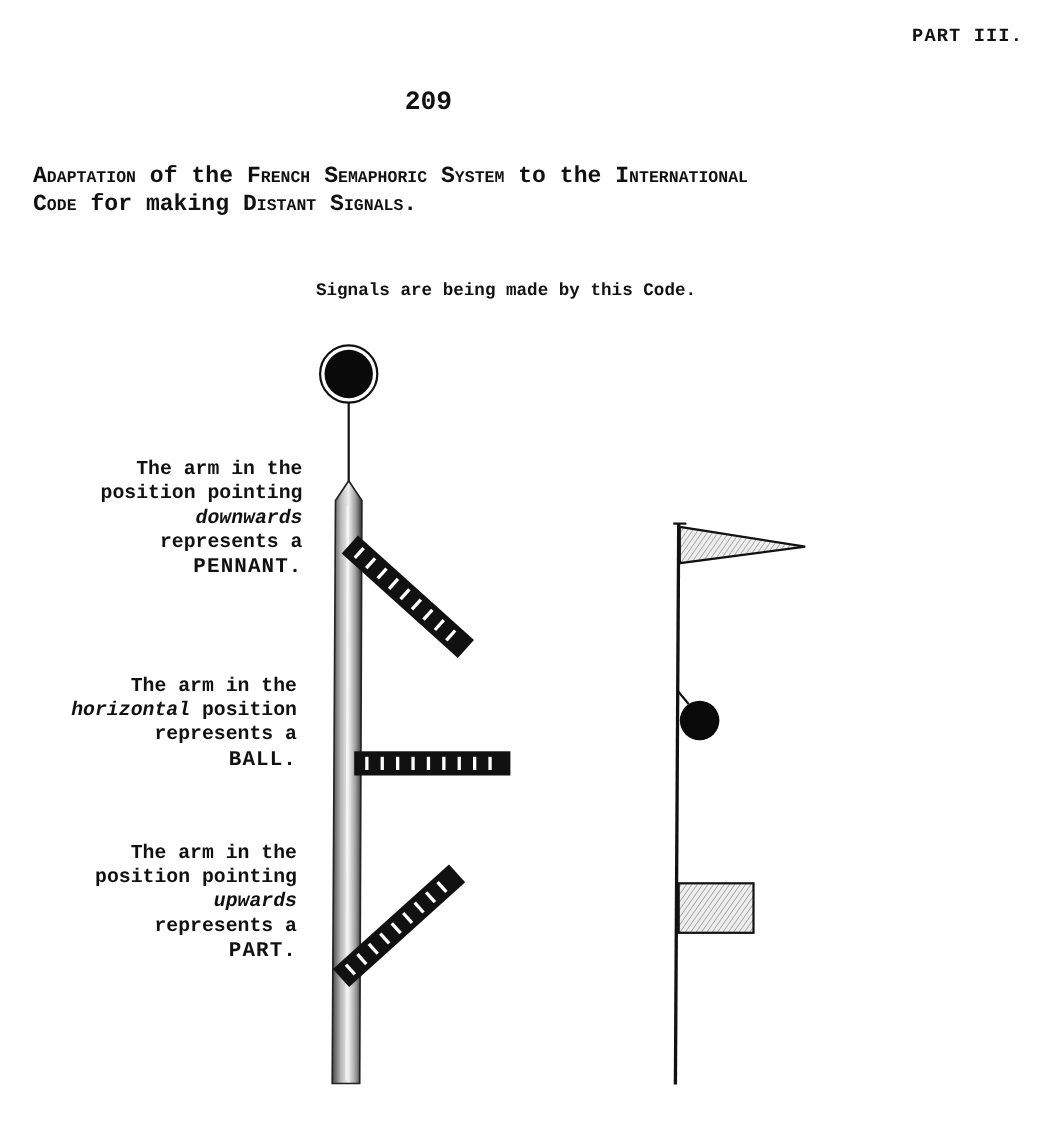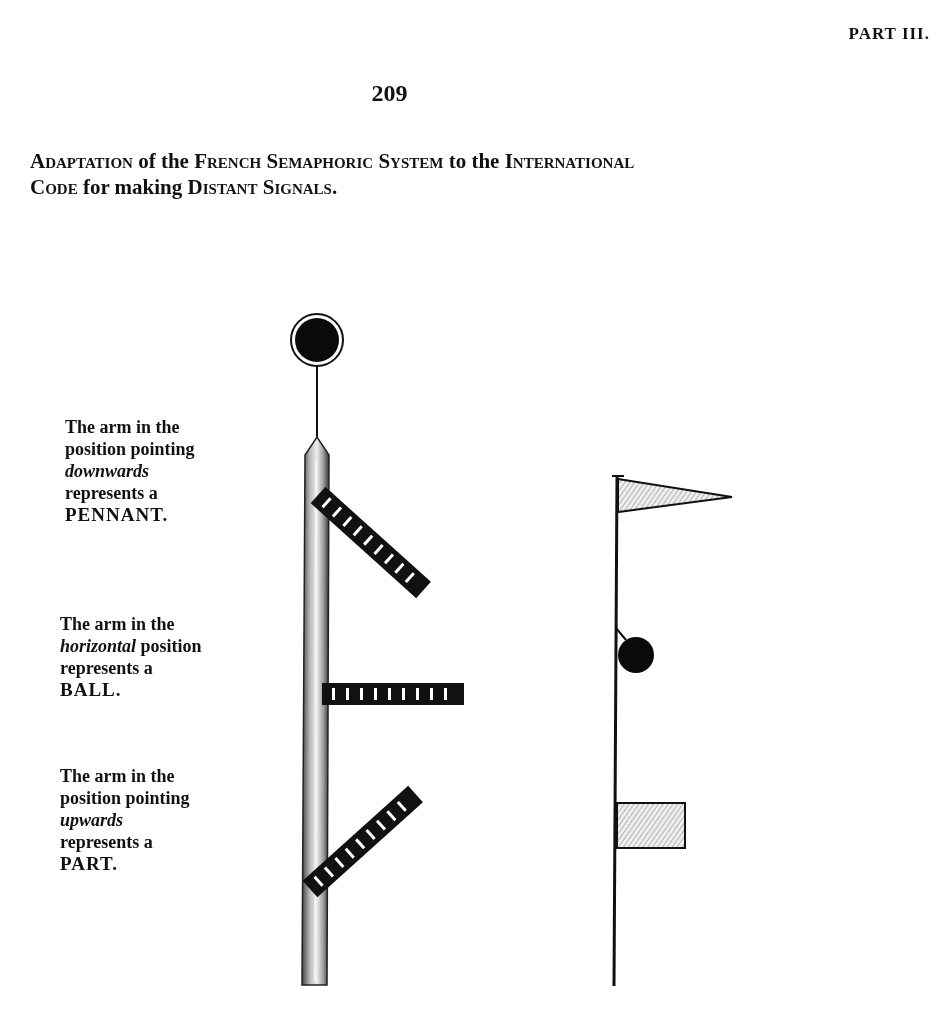--- a/index.html
+++ b/index.html
@@ -1,44 +1,45 @@
 <!DOCTYPE html>
 <html><head>
 <meta charset="utf-8">
 <style>
   html, body { margin:0; padding:0; background:#ffffff; }
   body { width:944px; height:1024px; position:relative; overflow:hidden;
          font-family:"Liberation Serif","DejaVu Serif",serif; color:#111; }
-  .abs { position:absolute; }
+  .abs { position:absolute;font-family:Liberation Mono, monospace; }
   .part { right:14px; top:24px; font-size:17px; font-weight:bold; letter-spacing:1px; }
   .pagenum { left:0; width:779px; top:80px; text-align:center; font-size:24px; font-weight:bold; }
   .title { left:30px; width:840px; top:148px; text-align:left; font-size:21px; font-weight:bold; line-height:26px; }
   .sc { font-variant:small-caps; }
   .note { left:90px; width:740px; top:236px; text-align:center; font-size:16px; font-weight:bold; line-height:19px; }
-  .caption { text-align:left; font-size:18px; line-height:22px; font-weight:bold; width:210px; }
+  .caption { text-align:right; font-size:18px; line-height:22px; font-weight:bold; width:210px; }
   .caption i { font-weight:bold; }
   .cap1 { left:65px; top:416px; }
   .cap2 { left:60px; top:613px; }
   .cap3 { left:60px; top:765px; }
   .caption .big { font-size:19px; letter-spacing:1px; }
   svg { position:absolute; left:0; top:0; }
 </style>
 </head>
 <body>
 
 <div class="abs part">PART III.</div>
 <div class="abs pagenum">209</div>
 
 <div class="abs title">
   <span class="sc">Adaptation</span><span> of the </span><span class="sc">French Semaphoric System</span><span> to the </span><span class="sc">International</span><br>
   <span class="sc">Code</span><span> for making </span><span class="sc">Distant Signals.</span>
 </div>
 
 <div class="abs note">
   <br>
+  <span>Signals are being made by this Code.</span>
 </div>
 
 <div class="abs caption cap1">
   <span>The arm in the</span><br>
   <span>position pointing</span><br>
   <i>downwards</i><br>
   <span>represents a</span><br>
   <span class="big">PENNANT.</span>
 </div>
 

